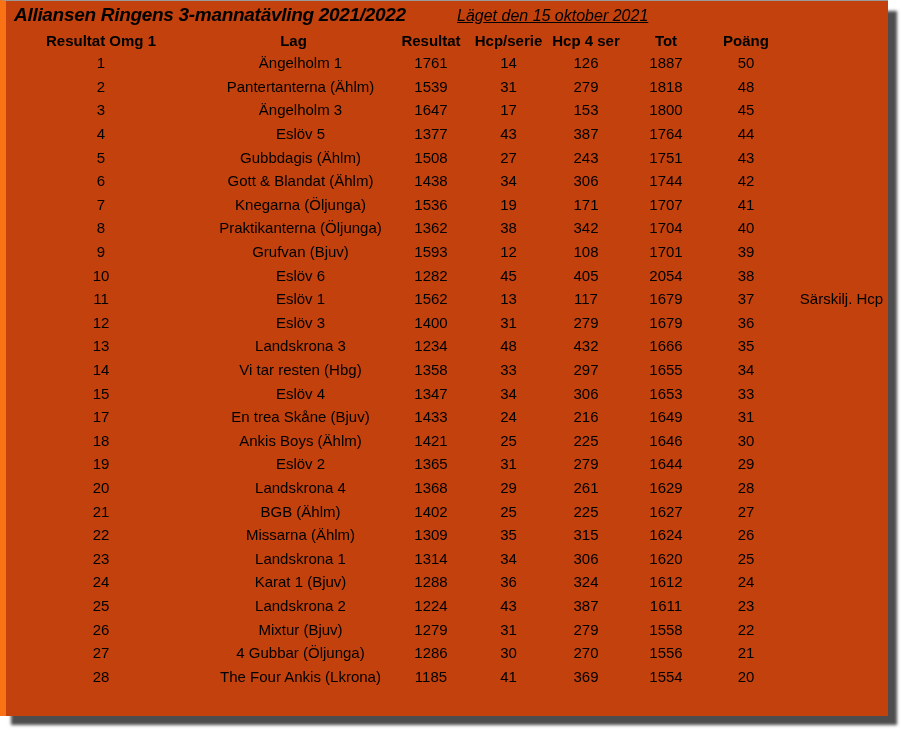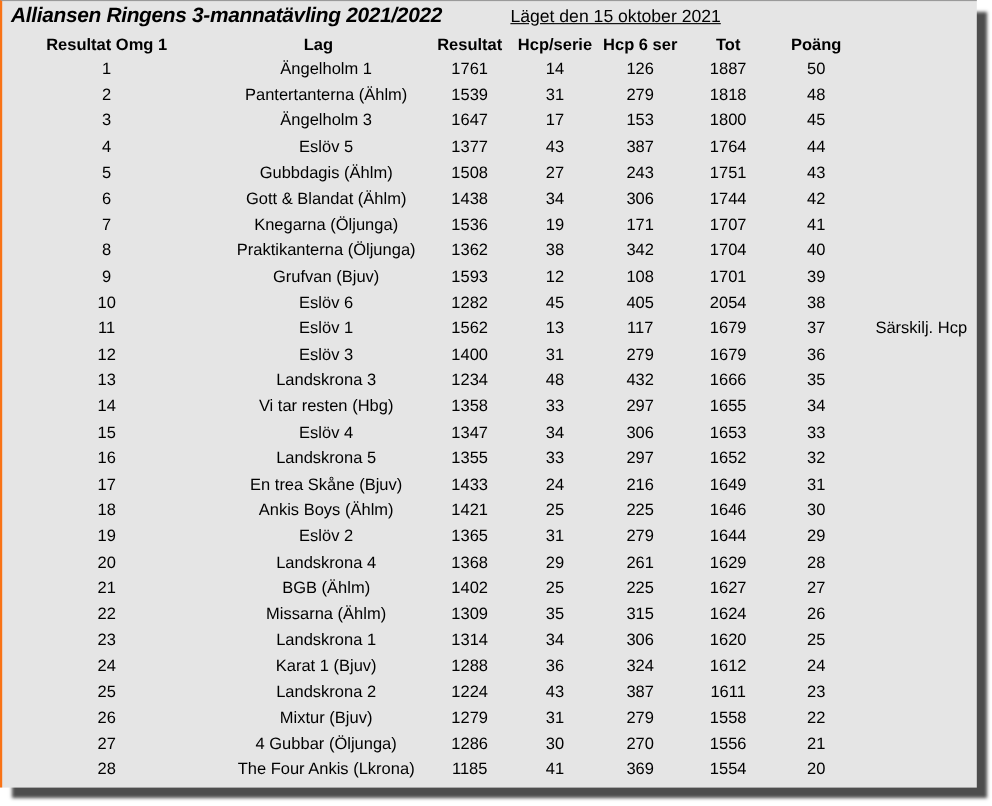--- a/index.html
+++ b/index.html
@@ -7,43 +7,44 @@
     width: 902px; height: 733px;
     background: #ffffff;
     overflow: hidden;
     font-family: "Liberation Sans", "DejaVu Sans", sans-serif;
     color: #000;
   }
   .sheet {
     position: absolute;
     left: 0; top: 0;
     width: 888px; height: 716px;
-    background: #e5e5e5;
+    background: #c2410c;
     border-top: 1px solid #9a9a9a;
-    border-left: 2px solid #f97316;
+    border-left: 6px solid #f97316;
     box-shadow: 10px 10px 3px -1px rgba(62,62,62,0.92);
     box-sizing: border-box;
   }
   .title-bar {
     position: relative;
     height: 29px;
   }
   .doc-title {
     position: absolute;
     left: 8px; top: 3px;
     font-size: 19px;
     font-weight: bold;
     font-style: italic;
     letter-spacing: -0.3px;
     white-space: nowrap;
   }
   .doc-subtitle {
     position: absolute;
-    left: 462px; top: 6px;
+    left: 451px; top: 6px;
     font-size: 16px;
+    font-style: italic;
     text-decoration: underline;
     white-space: nowrap;
   }
   table.results {
     border-collapse: collapse;
     table-layout: fixed;
     width: 888px;
     margin-top: 0;
     padding-left: 48px;
   }
@@ -101,21 +102,21 @@
         <col class="c-tot">
         <col class="c-poang">
         <col class="c-note">
     </colgroup>
     <thead>
       <tr id="head-row">
           <th>Resultat Omg 1</th>
           <th>Lag</th>
           <th>Resultat</th>
           <th>Hcp/serie</th>
-          <th>Hcp 6 ser</th>
+          <th>Hcp 4 ser</th>
           <th>Tot</th>
           <th>Poäng</th>
           <th></th>
         </tr>
     </thead>
     <tbody id="body-rows">
         <tr>
           <td class="cell-rank">1</td>
           <td class="cell-lag">Ängelholm 1</td>
           <td class="cell-resultat">1761</td>
@@ -259,30 +260,20 @@
           <td class="cell-rank">15</td>
           <td class="cell-lag">Eslöv 4</td>
           <td class="cell-resultat">1347</td>
           <td class="cell-hcp_serie">34</td>
           <td class="cell-hcp_9_ser">306</td>
           <td class="cell-tot">1653</td>
           <td class="cell-poang">33</td>
           <td class="cell-note"></td>
         </tr>
         <tr>
-          <td class="cell-rank">16</td>
-          <td class="cell-lag">Landskrona 5</td>
-          <td class="cell-resultat">1355</td>
-          <td class="cell-hcp_serie">33</td>
-          <td class="cell-hcp_9_ser">297</td>
-          <td class="cell-tot">1652</td>
-          <td class="cell-poang">32</td>
-          <td class="cell-note"></td>
-        </tr>
-        <tr>
           <td class="cell-rank">17</td>
           <td class="cell-lag">En trea Skåne (Bjuv)</td>
           <td class="cell-resultat">1433</td>
           <td class="cell-hcp_serie">24</td>
           <td class="cell-hcp_9_ser">216</td>
           <td class="cell-tot">1649</td>
           <td class="cell-poang">31</td>
           <td class="cell-note"></td>
         </tr>
         <tr>

